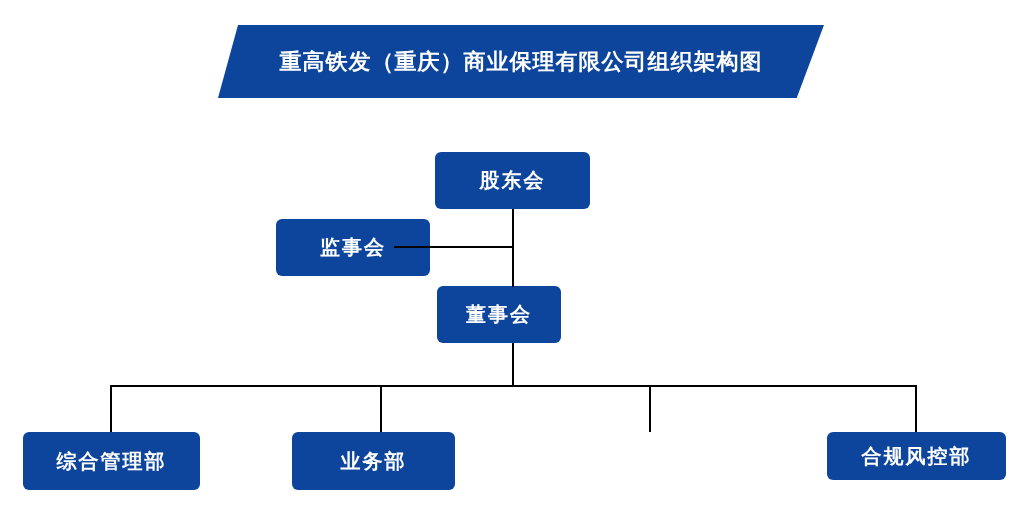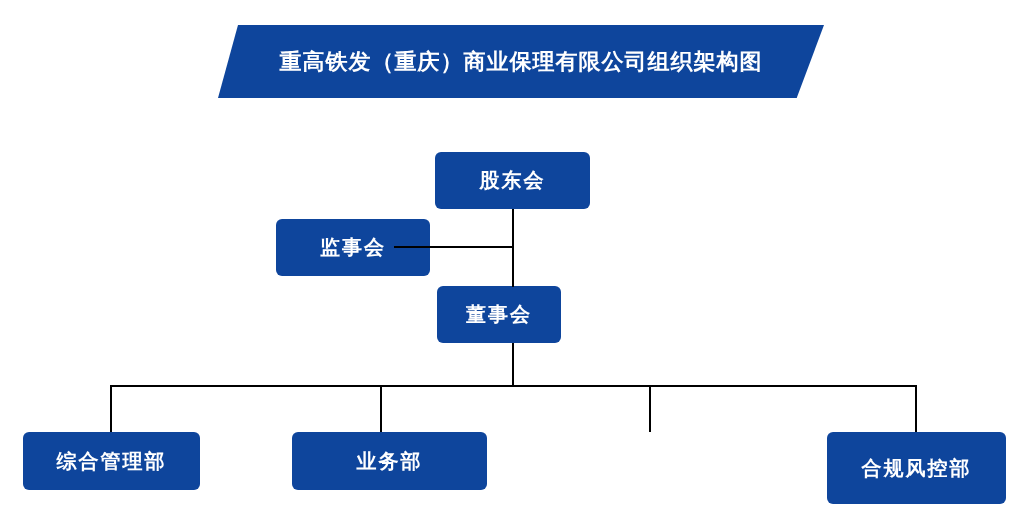--- a/index.html
+++ b/index.html
@@ -50,23 +50,23 @@
     display: flex;
     align-items: center;
     justify-content: center;
     letter-spacing: 2px;
     white-space: nowrap;
   }
   #node-shareholders { left: 435px; top: 152px; width: 155px; height: 57px; }
   #node-supervisory  { left: 240px; top: 219px; width: 154px; height: 57px; margin-left: 36px; }
   #node-board        { left: 437px; top: 286px; width: 124px; height: 57px; }
   #node-dept-0       { left: 23px;  top: 432px; width: 177px; height: 58px; }
-  #node-dept-1       { left: 292px; top: 432px; width: 195px; height: 58px; }
+  #node-dept-1       { left: 292px; top: 432px; width: 163px; height: 58px; }
   #node-dept-2       { left: 561px; top: 432px; width: 179px; height: 58px; }
-  #node-dept-3       { left: 827px; top: 432px; width: 179px; height: 72px; }
+  #node-dept-3       { left: 827px; top: 432px; width: 179px; height: 48px; }
   .line {
     position: absolute;
     background: var(--line);
   }
   #line-sh-to-board   { left: 512px; top: 209px; width: 2px;  height: 78px; }
   #line-supervisory-h { left: 394px; top: 246px; width: 120px; height: 2px; }
   #line-board-down    { left: 512px; top: 343px; width: 2px;  height: 43px; }
   #line-main-h        { left: 110px; top: 385px; width: 807px; height: 2px; }
   #line-drop-0 { left: 110px; top: 385px; width: 2px; height: 47px; }
   #line-drop-1 { left: 380px; top: 385px; width: 2px; height: 47px; }

